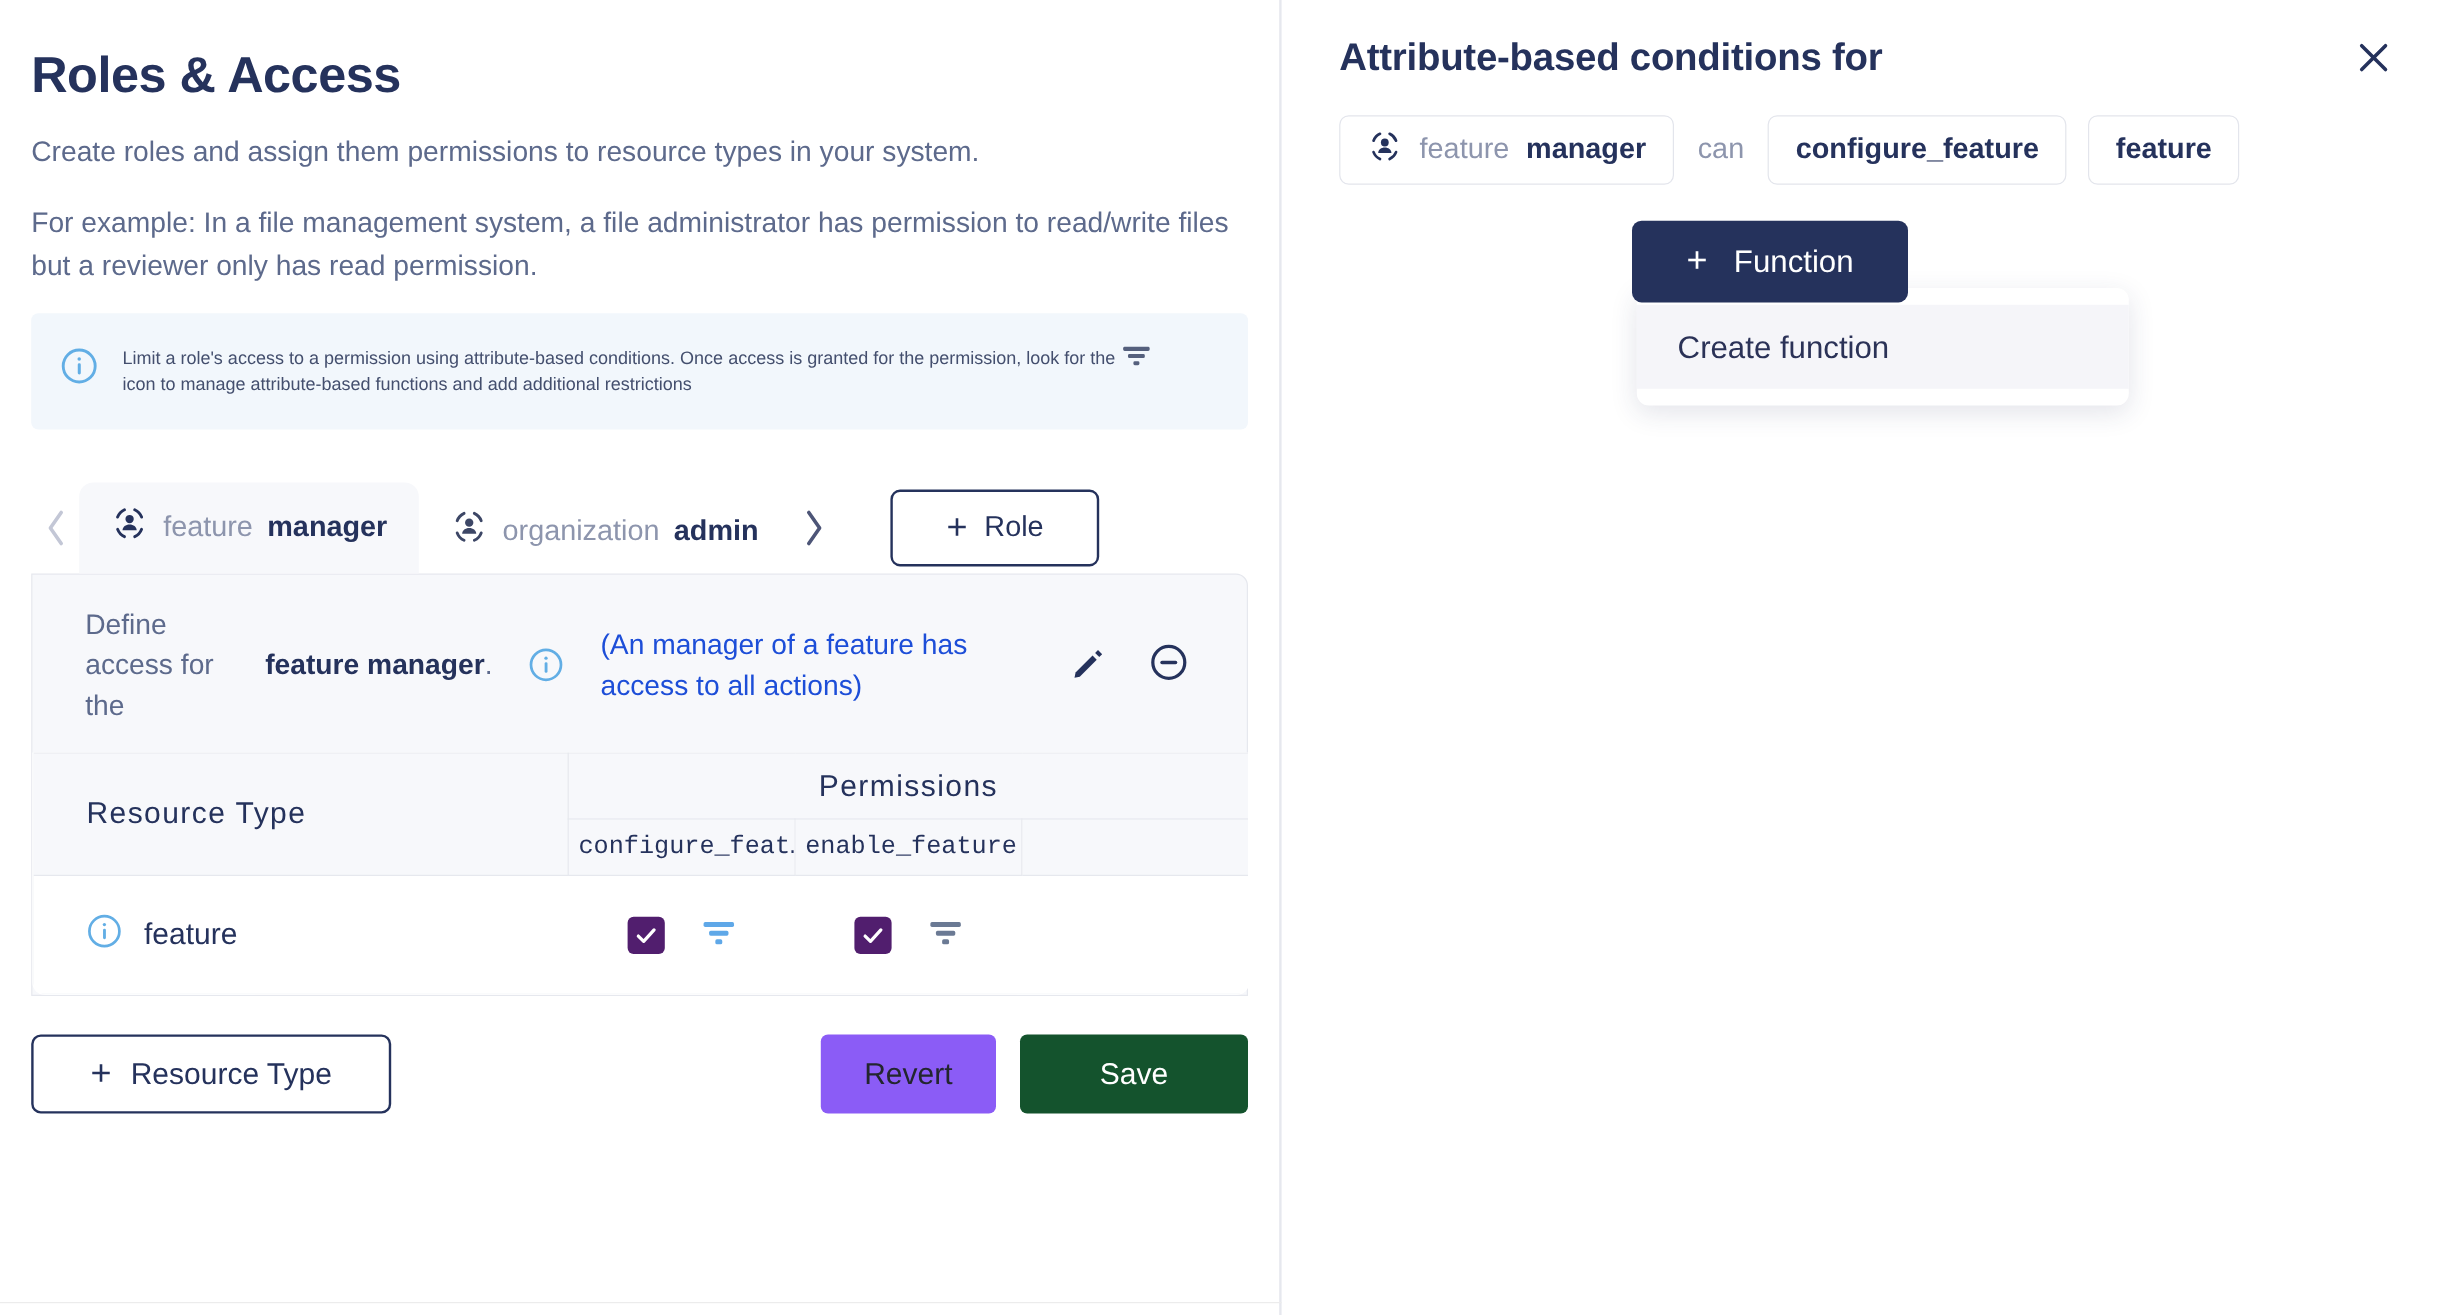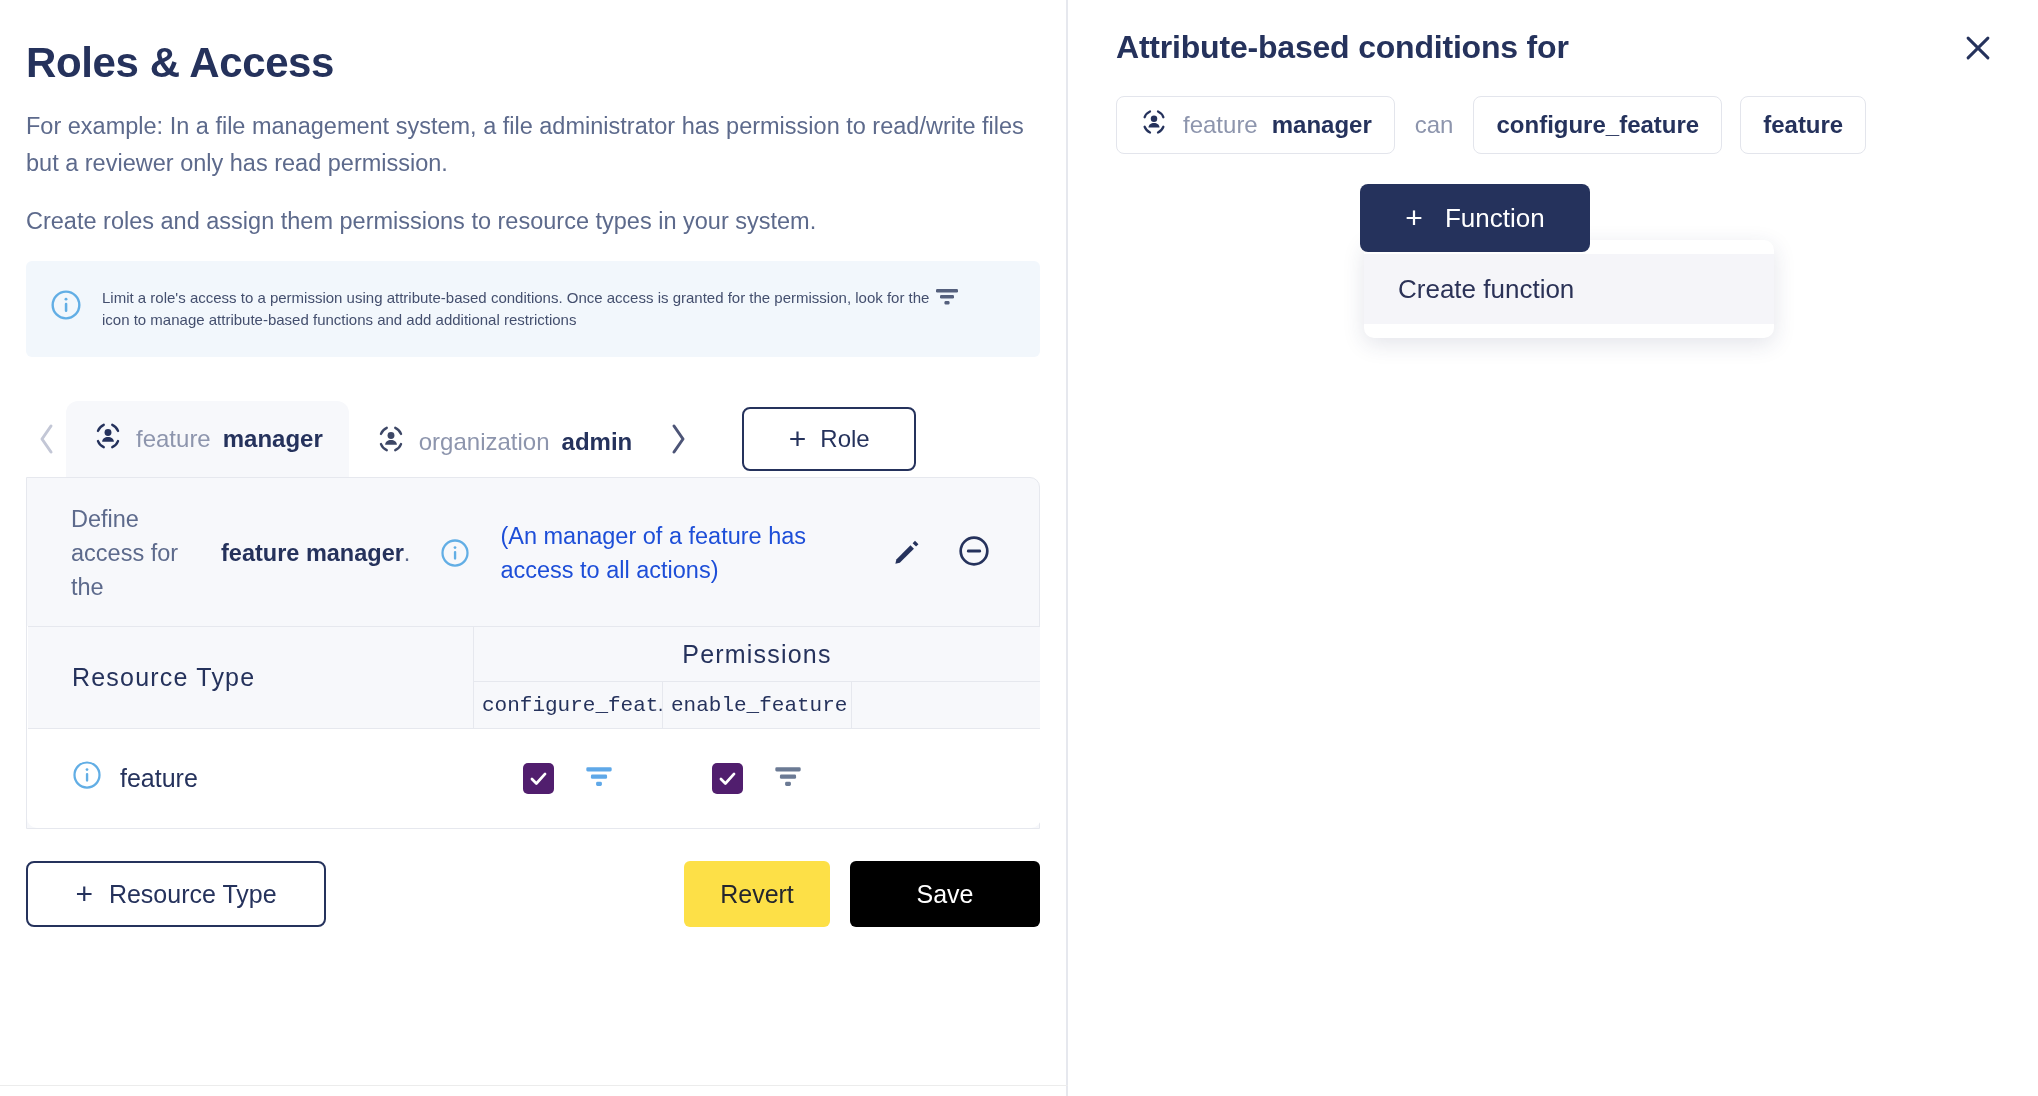--- a/index.html
+++ b/index.html
@@ -307,32 +307,32 @@
     font-family: "Liberation Sans", sans-serif;
   }
   .btn-group {
     margin-left: auto;
     display: flex;
     gap: 20px;
   }
   .revert-btn {
     width: 146px;
     height: 66px;
-    background: #fde047;
+    background: #8b5cf6;
     border: none;
     border-radius: 6px;
     color: #23262e;
     font-size: 25px;
     cursor: pointer;
     font-family: "Liberation Sans", sans-serif;
   }
   .save-btn {
     width: 190px;
     height: 66px;
-    background: #000000;
+    background: #14532d;
     border: none;
     border-radius: 6px;
     color: #fff;
     font-size: 25px;
     cursor: pointer;
     font-family: "Liberation Sans", sans-serif;
   }
 
   
   .right-panel {
@@ -452,22 +452,22 @@
 </head>
 <body>
 
 <div class="page">
 
   <div class="left-panel">
     <div class="left-inner">
 
       <h1 class="page-title">Roles &amp; Access</h1>
 
+      <p class="page-sub">Create roles and assign them permissions to resource types in your system.</p>
       <p class="page-sub second">For example: In a file management system, a file administrator has permission to read/write files but a reviewer only has read permission.</p>
-      <p class="page-sub">Create roles and assign them permissions to resource types in your system.</p>
 
       <div class="info-banner">
         <span class="icon-info">
           <svg width="32" height="32" viewBox="0 0 24 24" fill="none">
             <circle cx="12" cy="12" r="10" stroke="#62aee5" stroke-width="1.8"></circle>
             <circle cx="12" cy="7.6" r="1.1" fill="#62aee5"></circle>
             <rect x="11.1" y="10.3" width="1.9" height="7" rx="0.9" fill="#62aee5"></rect>
           </svg>
         </span>
         <div class="txt">

